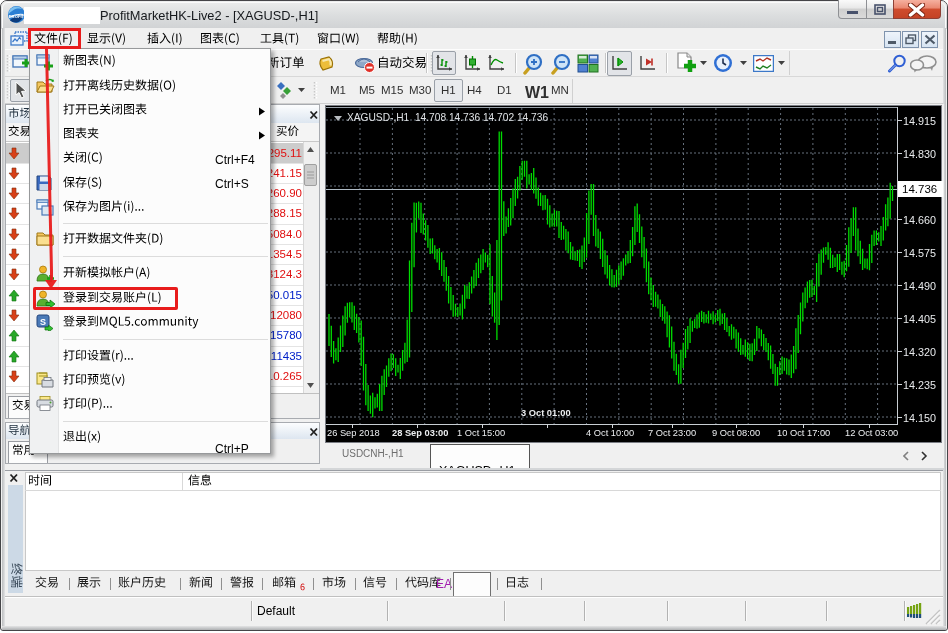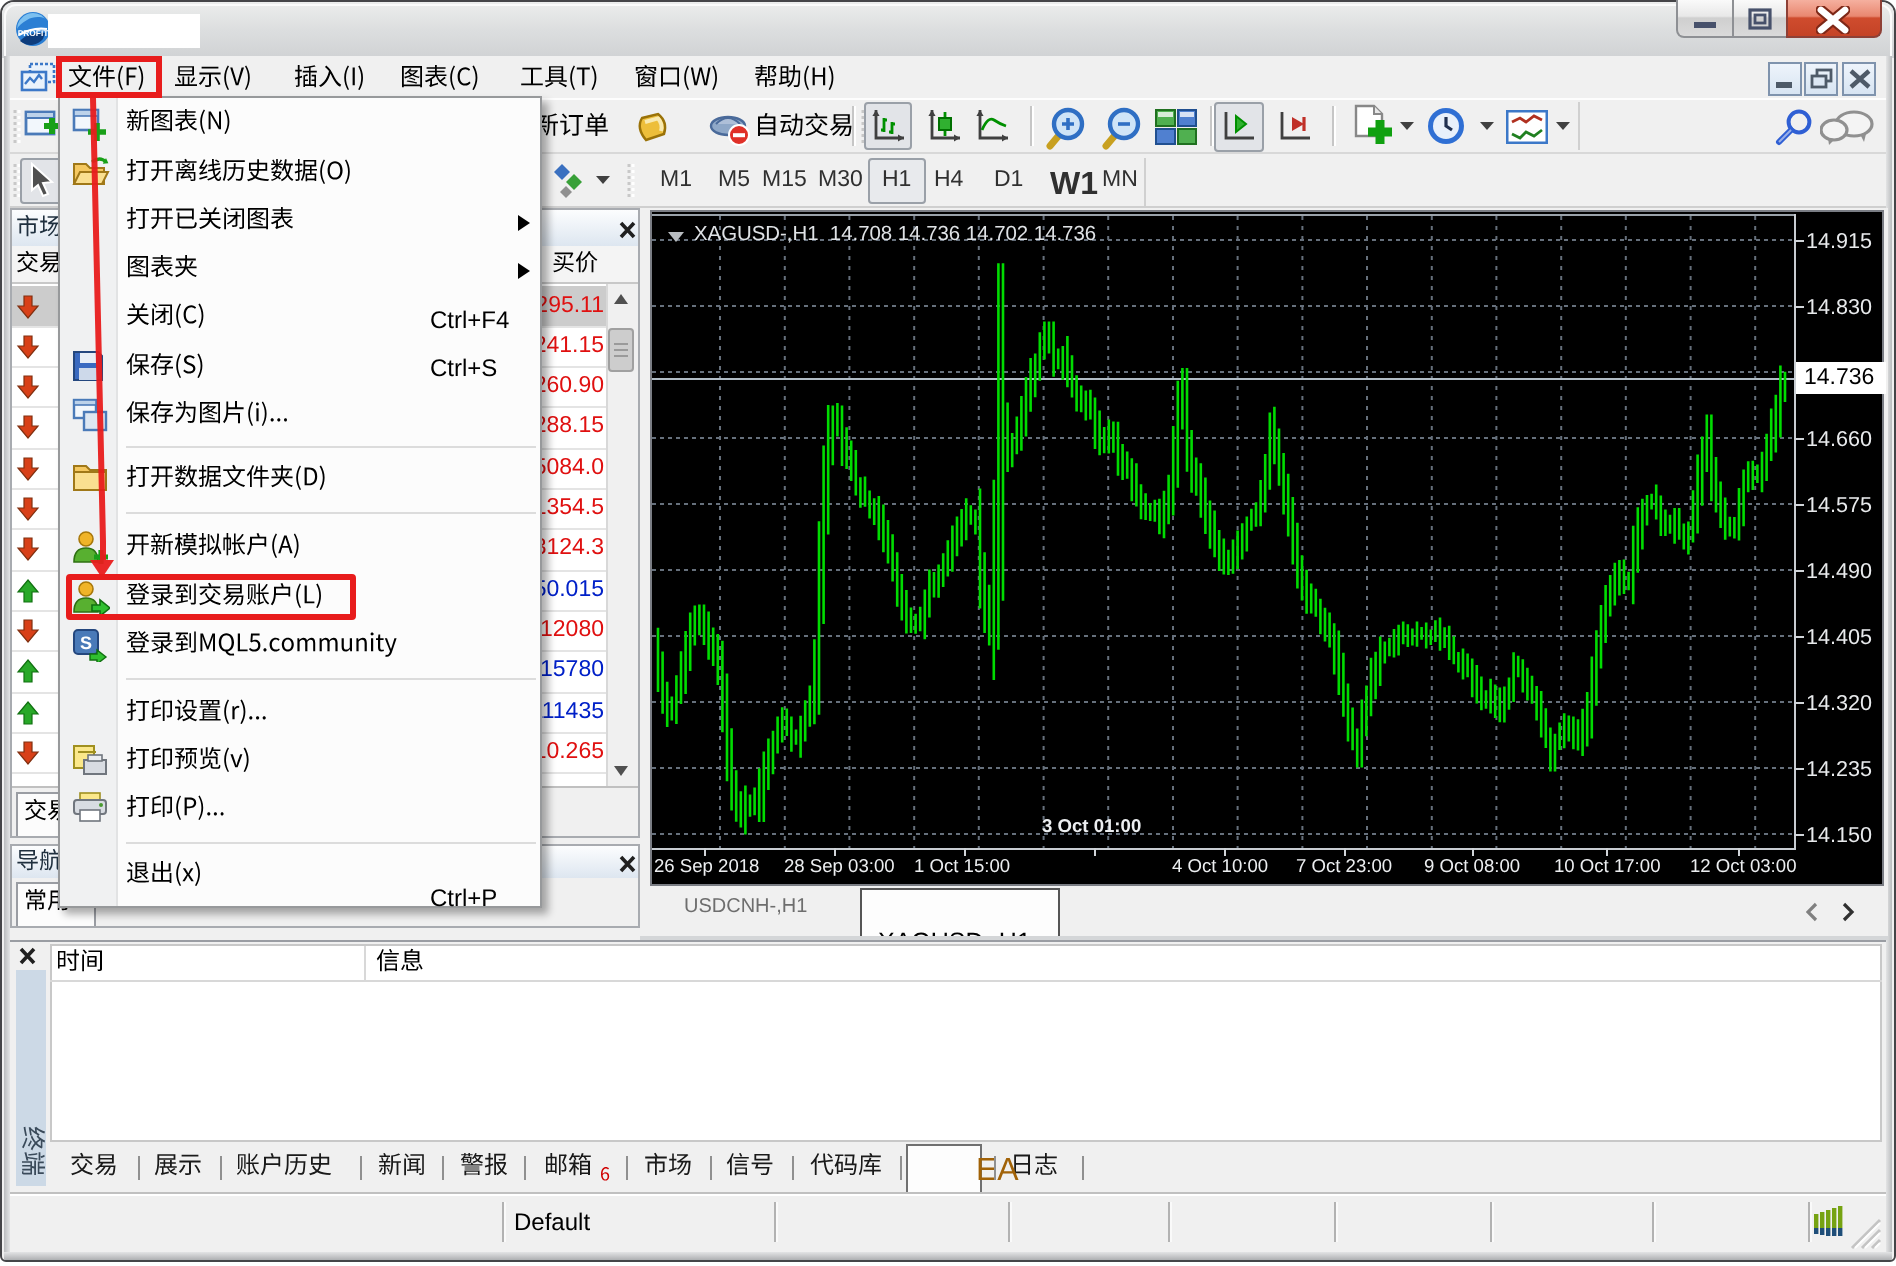--- a/index.html
+++ b/index.html
@@ -15,20 +15,21 @@
     <div style="position:absolute;left:943px;top:28px;width:3px;height:598px;background:linear-gradient(90deg,#e3e4e5,#babcbe)"></div>
     <div style="position:absolute;left:2px;top:626px;width:944px;height:4px;background:linear-gradient(#e3e4e5,#aeb0b2)"></div>
     <svg class="abs" style="left:7px;top:5px" width="19" height="19">
       <circle cx="9.5" cy="9.5" r="8.5" fill="#2b7fd4"></circle>
       <path d="M1.5 9.5a8 8 0 0 1 14-5.3c-2.5-1-6-1-9 .8-2.6 1.6-4.3 3-5 4.5z" fill="#7cc0f0"></path>
       <path d="M3 15.5c2-2.5 6.5-4.8 12.5-4l-1 3a8 8 0 0 1-11.5 1z" fill="#0d3c7c"></path>
       <path d="M2.5 12.5 Q9 8.5 16.5 9.5" stroke="#fff" stroke-width="1.1" fill="none"></path>
       <text x="9.5" y="13" font-size="4.2" fill="#fff" text-anchor="middle" font-family="Liberation Sans" font-weight="bold">PROFIT</text>
     </svg>
     <div style="position:absolute;left:24px;top:7px;width:76px;height:17px;background:#fff"></div>
+    <div class="lt" style="left:100px;top:8px;font-size:12.8px;color:#15181c;font-weight:normal;">ProfitMarketHK-Live2 - [XAGUSD-,H1]</div>
     <div class="abs" style="left:838px;top:0;width:103px;height:19px">
       <div class="abs" style="left:0;top:0;width:29px;height:19px;background:linear-gradient(#fafafa,#e8e8e8 45%,#cfcfcf 50%,#dadada);border:1px solid #8e9094;border-top:none;border-radius:0 0 0 4px"></div>
       <div class="abs" style="left:28px;top:0;width:28px;height:19px;background:linear-gradient(#fafafa,#e8e8e8 45%,#cfcfcf 50%,#dadada);border:1px solid #8e9094;border-top:none"></div>
       <div class="abs" style="left:55px;top:0;width:48px;height:19px;background:linear-gradient(#f5b09f,#e98770 45%,#cf4c2e 50%,#c44326);border:1px solid #8e4036;border-top:none;border-radius:0 0 4px 0"></div>
       <div class="abs" style="left:9px;top:11px;width:11px;height:3px;background:#47516b;border:1px solid #fff0"></div>
       <svg class="abs" style="left:36px;top:4px" width="13" height="12">
         <rect x="1" y="1" width="10" height="9" fill="none" stroke="#47516b" stroke-width="1.6"></rect>
         <rect x="3.5" y="3.5" width="5" height="4" fill="none" stroke="#47516b" stroke-width="1.4"></rect>
       </svg>
       <svg class="abs" style="left:70px;top:3px" width="17" height="14">
@@ -387,21 +388,21 @@
     <div style="position:absolute;left:897px;top:384px;width:5px;height:1px;background:#d0d4d8"></div>
     <div class="lt" style="left:903px;top:411.5px;font-size:10.8px;color:#e8eaec;font-weight:normal;">14.150</div>
     <div style="position:absolute;left:897px;top:417px;width:5px;height:1px;background:#d0d4d8"></div>
     <div class="abs" style="left:898px;top:181px;width:45px;height:16px;background:#fff"></div>
     <div class="lt" style="left:902px;top:182.5px;font-size:11.5px;color:#000;font-weight:normal;">14.736</div>
     <svg class="abs" style="left:333px;top:114px" width="10" height="8">
       <path d="M1 2 H9 L5 7z" fill="#b8bcc0"></path>
     </svg>
     <div class="lt" style="left:347px;top:112px;font-size:10.2px;color:#dfe2e5;font-weight:normal;">XAGUSD-,H1  14.708 14.736 14.702 14.736</div>
     <div class="lt" style="left:327px;top:428px;font-size:9.3px;color:#eceef0;font-weight:normal;">26 Sep 2018</div>
-    <div class="lt" style="left:392px;top:428px;font-size:9.3px;color:#eceef0;font-weight:normal;">28 Sep 03:00</div>
+    <div class="lt" style="left:392px;top:428px;font-size:9.3px;color:#eceef0;font-weight:bold;">28 Sep 03:00</div>
     <div class="lt" style="left:457px;top:428px;font-size:9.3px;color:#eceef0;font-weight:normal;">1 Oct 15:00</div>
     <div class="lt" style="left:521px;top:408px;font-size:9.3px;color:#eceef0;font-weight:bold;">3 Oct 01:00</div>
     <div class="lt" style="left:586px;top:428px;font-size:9.3px;color:#eceef0;font-weight:normal;">4 Oct 10:00</div>
     <div class="lt" style="left:648px;top:428px;font-size:9.3px;color:#eceef0;font-weight:normal;">7 Oct 23:00</div>
     <div class="lt" style="left:712px;top:428px;font-size:9.3px;color:#eceef0;font-weight:normal;">9 Oct 08:00</div>
     <div class="lt" style="left:777px;top:428px;font-size:9.3px;color:#eceef0;font-weight:normal;">10 Oct 17:00</div>
     <div class="lt" style="left:845px;top:428px;font-size:9.3px;color:#eceef0;font-weight:normal;">12 Oct 03:00</div>
     <div style="position:absolute;left:352px;top:424px;width:1px;height:4px;background:#d0d4d8"></div>
     <div style="position:absolute;left:417px;top:424px;width:1px;height:4px;background:#d0d4d8"></div>
     <div style="position:absolute;left:482px;top:424px;width:1px;height:4px;background:#d0d4d8"></div>
@@ -463,21 +464,21 @@
     </svg>
     <svg style="position:absolute;left:362px;top:577px;overflow:visible" width="26" height="16">
       <path d="M5.6 3.2L5.6 4.0L11.4 4.0L11.4 3.2ZM5.6 4.9L5.6 5.7L11.4 5.7L11.4 4.9ZM4.7 1.5L4.7 2.3L12.4 2.3L12.4 1.5ZM7.5 -0.2C7.8 0.3 8.2 1.0 8.3 1.4L9.1 1.1C9.0 0.7 8.6 0.0 8.3 -0.5ZM5.4 6.7L5.4 10.6L6.2 10.6L6.2 10.1L10.7 10.1L10.7 10.5L11.5 10.5L11.5 6.7ZM6.2 9.3L6.2 7.4L10.7 7.4L10.7 9.3ZM4.1 -0.4C3.5 1.4 2.5 3.2 1.4 4.4C1.5 4.6 1.8 5.0 1.9 5.2C2.3 4.8 2.7 4.2 3.0 3.7L3.0 10.6L3.9 10.6L3.9 2.2C4.3 1.4 4.6 0.6 4.9 -0.2ZM16.1 0.8L21.8 0.8L21.8 2.4L16.1 2.4ZM15.2 0.0L15.2 3.2L22.8 3.2L22.8 0.0ZM13.8 4.3L13.8 5.1L16.2 5.1C16.0 5.9 15.7 6.7 15.4 7.3L21.7 7.3C21.5 8.7 21.3 9.4 21.0 9.6C20.8 9.7 20.7 9.7 20.4 9.7C20.0 9.7 19.2 9.7 18.3 9.6C18.5 9.9 18.6 10.2 18.6 10.5C19.5 10.5 20.3 10.5 20.7 10.5C21.1 10.5 21.4 10.4 21.7 10.2C22.2 9.8 22.5 8.9 22.7 6.9C22.8 6.8 22.8 6.5 22.8 6.5L16.8 6.5L17.2 5.1L24.2 5.1L24.2 4.3Z" fill="#1a1a1a"></path>
     </svg>
     <svg style="position:absolute;left:404px;top:577px;overflow:visible" width="38" height="16">
       <path d="M9.6 0.2C10.3 0.8 11.1 1.6 11.5 2.2L12.2 1.7C11.8 1.2 10.9 0.3 10.2 -0.2ZM7.6 -0.3C7.6 1.0 7.7 2.2 7.8 3.3L4.9 3.6L5.0 4.5L7.9 4.1C8.4 7.9 9.3 10.4 11.3 10.5C12.0 10.6 12.4 10.0 12.7 7.9C12.5 7.8 12.1 7.6 11.9 7.4C11.8 8.8 11.6 9.5 11.3 9.5C10.0 9.4 9.2 7.2 8.8 4.0L12.5 3.6L12.3 2.7L8.7 3.2C8.6 2.1 8.5 0.9 8.5 -0.3ZM4.8 -0.4C4.0 1.5 2.6 3.4 1.3 4.6C1.4 4.8 1.7 5.2 1.8 5.4C2.3 4.9 2.9 4.3 3.4 3.7L3.4 10.5L4.3 10.5L4.3 2.4C4.8 1.6 5.2 0.8 5.6 -0.1ZM17.9 7.1L17.9 8.0L22.5 8.0L22.5 7.1ZM18.9 1.8C18.8 3.0 18.7 4.6 18.5 5.6L18.7 5.6L23.4 5.6C23.1 8.2 22.9 9.3 22.6 9.6C22.4 9.7 22.3 9.7 22.1 9.7C21.9 9.7 21.3 9.7 20.8 9.6C20.9 9.9 21.0 10.2 21.0 10.5C21.6 10.5 22.1 10.5 22.5 10.5C22.8 10.5 23.0 10.4 23.3 10.1C23.7 9.7 24.0 8.4 24.3 5.2C24.3 5.1 24.3 4.8 24.3 4.8L22.8 4.8C23.0 3.3 23.2 1.5 23.3 0.3L22.6 0.2L22.5 0.2L18.3 0.2L18.3 1.1L22.3 1.1C22.2 2.1 22.1 3.6 21.9 4.8L19.4 4.8C19.6 3.9 19.7 2.8 19.7 1.9ZM13.6 0.2L13.6 1.0L15.1 1.0C14.7 2.8 14.2 4.5 13.3 5.7C13.5 5.9 13.7 6.4 13.8 6.6C14.0 6.3 14.2 6.0 14.4 5.7L14.4 10.0L15.2 10.0L15.2 9.0L17.4 9.0L17.4 3.9L15.2 3.9C15.5 3.0 15.7 2.0 15.9 1.0L17.7 1.0L17.7 0.2ZM15.2 4.7L16.6 4.7L16.6 8.2L15.2 8.2ZM28.9 6.7C29.0 6.6 29.4 6.5 30.0 6.5L32.1 6.5L32.1 7.9L27.8 7.9L27.8 8.7L32.1 8.7L32.1 10.5L33.0 10.5L33.0 8.7L36.4 8.7L36.4 7.9L33.0 7.9L33.0 6.5L35.7 6.5L35.7 5.7L33.0 5.7L33.0 4.4L32.1 4.4L32.1 5.7L29.8 5.7C30.2 5.1 30.6 4.5 30.9 3.8L35.9 3.8L35.9 3.0L31.3 3.0L31.7 2.1L30.8 1.8C30.7 2.2 30.5 2.6 30.3 3.0L28.1 3.0L28.1 3.8L29.9 3.8C29.6 4.4 29.4 4.9 29.2 5.1C29.0 5.5 28.8 5.7 28.6 5.8C28.7 6.0 28.9 6.5 28.9 6.7ZM30.6 -0.3C30.8 0.0 31.0 0.4 31.2 0.7L26.5 0.7L26.5 4.2C26.5 5.9 26.4 8.4 25.4 10.1C25.6 10.2 26.0 10.5 26.1 10.6C27.2 8.8 27.3 6.1 27.3 4.2L27.3 1.6L36.4 1.6L36.4 0.7L32.2 0.7C32.1 0.4 31.8 -0.1 31.5 -0.5Z" fill="#1a1a1a"></path>
     </svg>
     <svg style="position:absolute;left:504px;top:577px;overflow:visible" width="26" height="16">
       <path d="M4.0 5.4L10.0 5.4L10.0 8.7L4.0 8.7ZM4.0 4.5L4.0 1.2L10.0 1.2L10.0 4.5ZM3.1 0.3L3.1 10.4L4.0 10.4L4.0 9.6L10.0 9.6L10.0 10.4L11.0 10.4L11.0 0.3ZM16.2 6.5L16.2 9.1C16.2 10.1 16.6 10.4 18.0 10.4C18.3 10.4 20.4 10.4 20.7 10.4C21.9 10.4 22.2 10.0 22.3 8.4C22.1 8.4 21.7 8.2 21.5 8.1C21.4 9.4 21.3 9.6 20.7 9.6C20.2 9.6 18.4 9.6 18.0 9.6C17.3 9.6 17.1 9.5 17.1 9.1L17.1 6.5ZM17.5 5.8C18.5 6.4 19.7 7.3 20.2 7.9L20.9 7.3C20.3 6.6 19.1 5.8 18.2 5.3ZM21.9 6.8C22.5 7.8 23.2 9.2 23.5 10.0L24.4 9.7C24.1 8.9 23.3 7.5 22.7 6.5ZM14.8 6.6C14.6 7.6 14.1 8.8 13.6 9.5L14.4 10.0C14.9 9.2 15.4 7.9 15.6 6.9ZM18.5 -0.5L18.5 1.2L13.7 1.2L13.7 2.1L18.5 2.1L18.5 4.2L14.5 4.2L14.5 5.0L23.6 5.0L23.6 4.2L19.4 4.2L19.4 2.1L24.4 2.1L24.4 1.2L19.4 1.2L19.4 -0.5Z" fill="#1a1a1a"></path>
     </svg>
-    <div class="lt" style="left:488px;top:577px;font-size:16px;color:#a16207;font-weight:normal;">EA</div>
+    <div class="lt" style="left:436px;top:577px;font-size:12px;color:#a21caf;font-weight:normal;">EA</div>
     <svg style="position:absolute;left:299px;top:583px;overflow:visible" width="7" height="13">
       <path d="M3.7 7.3C4.7 7.3 5.6 6.5 5.6 5.2C5.6 3.8 4.9 3.1 3.8 3.1C3.3 3.1 2.7 3.4 2.3 3.9C2.3 1.9 3.1 1.2 4.0 1.2C4.4 1.2 4.8 1.4 5.0 1.7L5.5 1.2C5.1 0.8 4.6 0.5 3.9 0.5C2.7 0.5 1.5 1.5 1.5 4.1C1.5 6.2 2.4 7.3 3.7 7.3ZM2.3 4.6C2.7 3.9 3.2 3.7 3.6 3.7C4.4 3.7 4.8 4.3 4.8 5.2C4.8 6.1 4.3 6.7 3.7 6.7C2.9 6.7 2.4 5.9 2.3 4.6Z" fill="#d00000"></path>
     </svg>
     <div style="position:absolute;left:69px;top:578px;width:1px;height:12px;background:#909090"></div>
     <div style="position:absolute;left:110px;top:578px;width:1px;height:12px;background:#909090"></div>
     <div style="position:absolute;left:180px;top:578px;width:1px;height:12px;background:#909090"></div>
     <div style="position:absolute;left:221px;top:578px;width:1px;height:12px;background:#909090"></div>
     <div style="position:absolute;left:262px;top:578px;width:1px;height:12px;background:#909090"></div>
     <div style="position:absolute;left:313px;top:578px;width:1px;height:12px;background:#909090"></div>
     <div style="position:absolute;left:355px;top:578px;width:1px;height:12px;background:#909090"></div>

